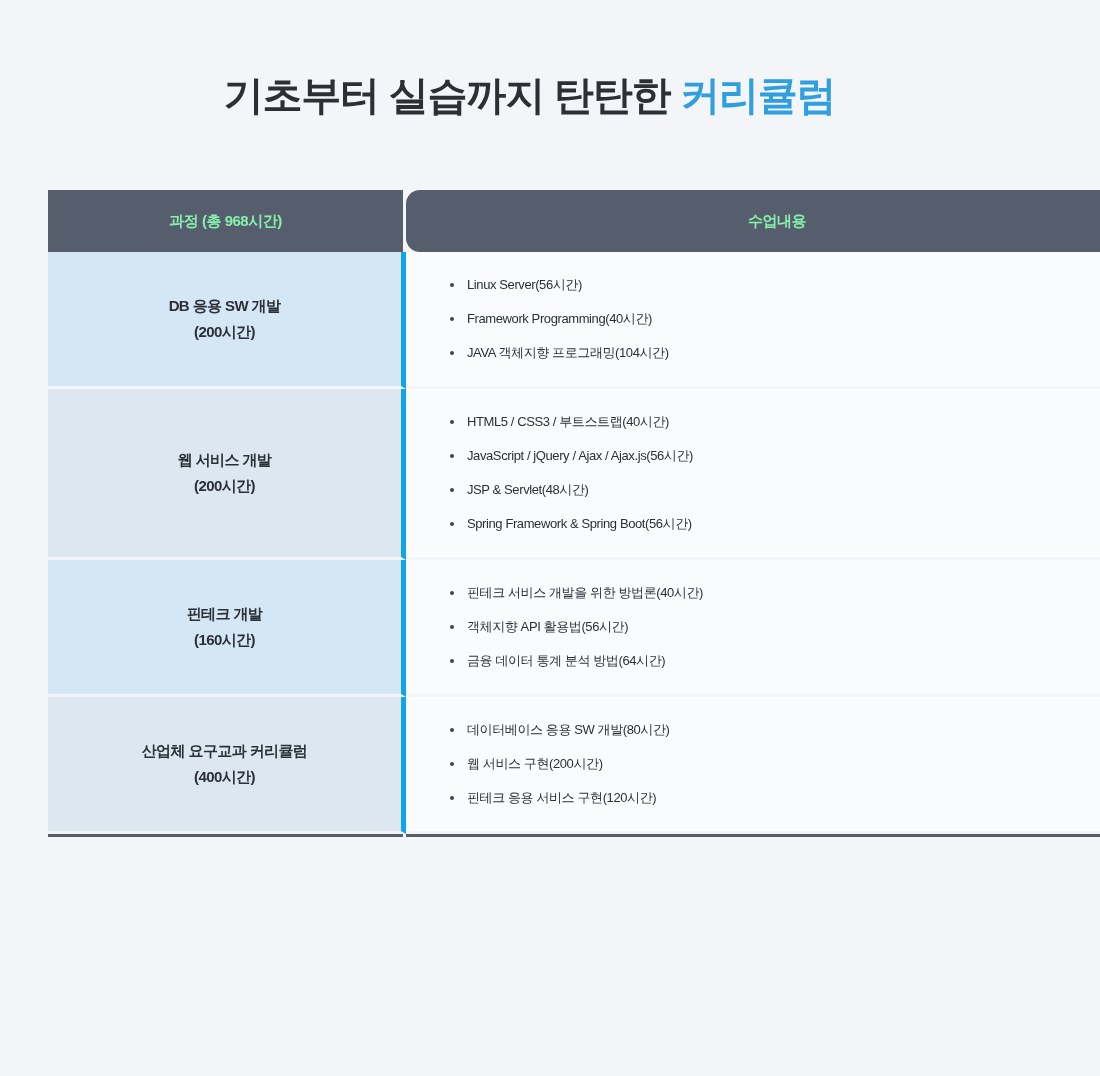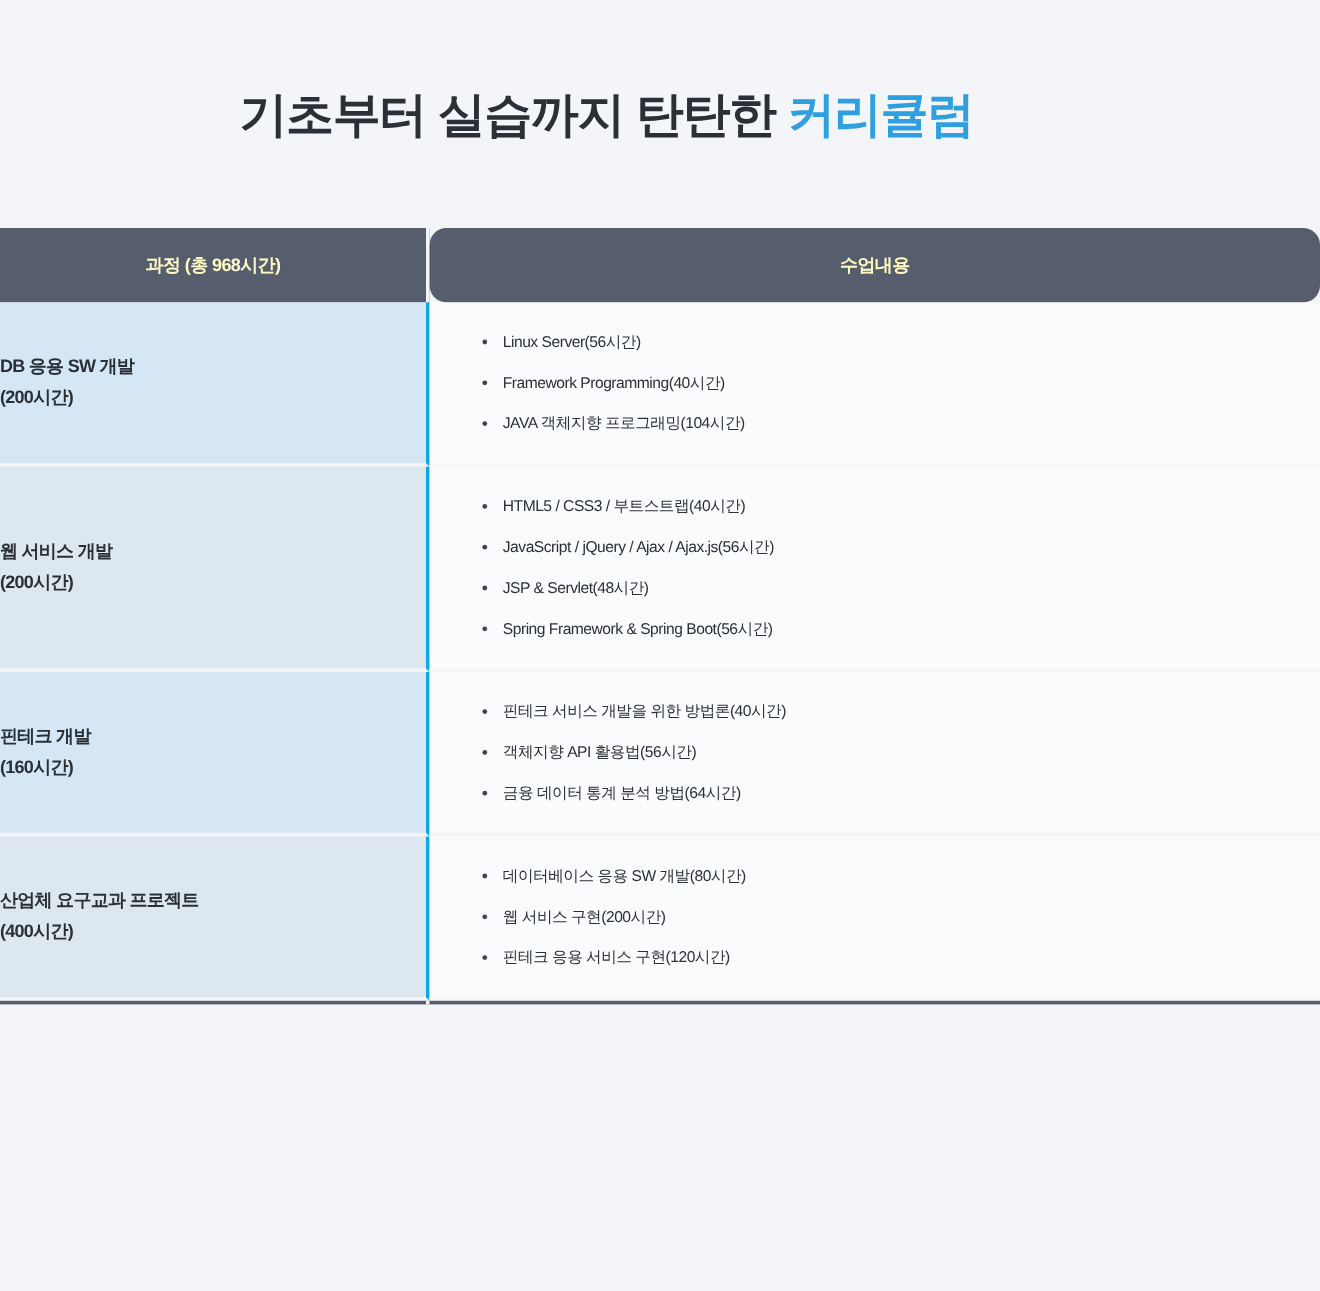--- a/index.html
+++ b/index.html
@@ -8,20 +8,21 @@
     height: 1076px;
     background: #f4f5f8;
     font-family: "Liberation Sans", sans-serif;
     overflow: hidden;
   }
   .page {
     position: relative;
     width: 1011px;
     height: 1076px;
     background: #f4f5f8;
+    padding-left: 48px;
   }
 
   
   .title-wrap {
     height: 190px;
     display: flex;
     align-items: center;
     justify-content: center;
   }
   .title {
@@ -34,44 +35,45 @@
   .title .accent { color: #2f9fe0; }
 
   
   .table {
     width: 1100px;
     border-collapse: separate;
     border-spacing: 0;
   }
   .thead-row th {
     background: #565e6d;
-    color: #fef9c3;
+    color: #86efac;
     font-size: 15px;
     font-weight: 700;
     letter-spacing: -0.5px;
     height: 62px;
     vertical-align: middle;
     text-align: center;
   }
   .col-course { width: 358px; }
   .col-content { width: 742px; border-radius: 14px; }
   .thead-row th.col-course { border-right: 3px solid #f4f5f8; }
 
   tbody tr td {
     vertical-align: middle;
     border-bottom: 3px solid #f4f5f8;
   }
   td.course {
     background: #d8e7f3;
+    text-align: center;
     font-size: 15px;
     font-weight: 700;
     color: #2b3037;
     letter-spacing: -0.6px;
     line-height: 1.75;
-    border-right: 3px solid #0ea5e9;
+    border-right: 5px solid #0ea5e9;
   }
   tbody tr:nth-child(even) td.course { background: #dde7ef; }
   tbody tr:nth-child(odd) td.course { background: #d5e6f5; }
 
   td.content {
     background: #fafbfc;
     padding: 16px 0 16px 44px;
   }
   .bullets { list-style: none; }
   .bullets li {
@@ -175,21 +177,21 @@
           <ul class="bullets">
             <li>핀테크 서비스 개발을 위한 방법론(40시간)</li>
             <li>객체지향 API 활용법(56시간)</li>
             <li>금융 데이터 통계 분석 방법(64시간)</li>
           </ul>
         </td>
       </tr>
 
       <tr>
         <td class="course">
-          <div>산업체 요구교과 프로젝트</div>
+          <div>산업체 요구교과 커리큘럼</div>
           <div>(400시간)</div>
         </td>
         <td class="content">
           <ul class="bullets">
             <li>데이터베이스 응용 SW 개발(80시간)</li>
             <li>웹 서비스 구현(200시간)</li>
             <li>핀테크 응용 서비스 구현(120시간)</li>
           </ul>
         </td>
       </tr>

